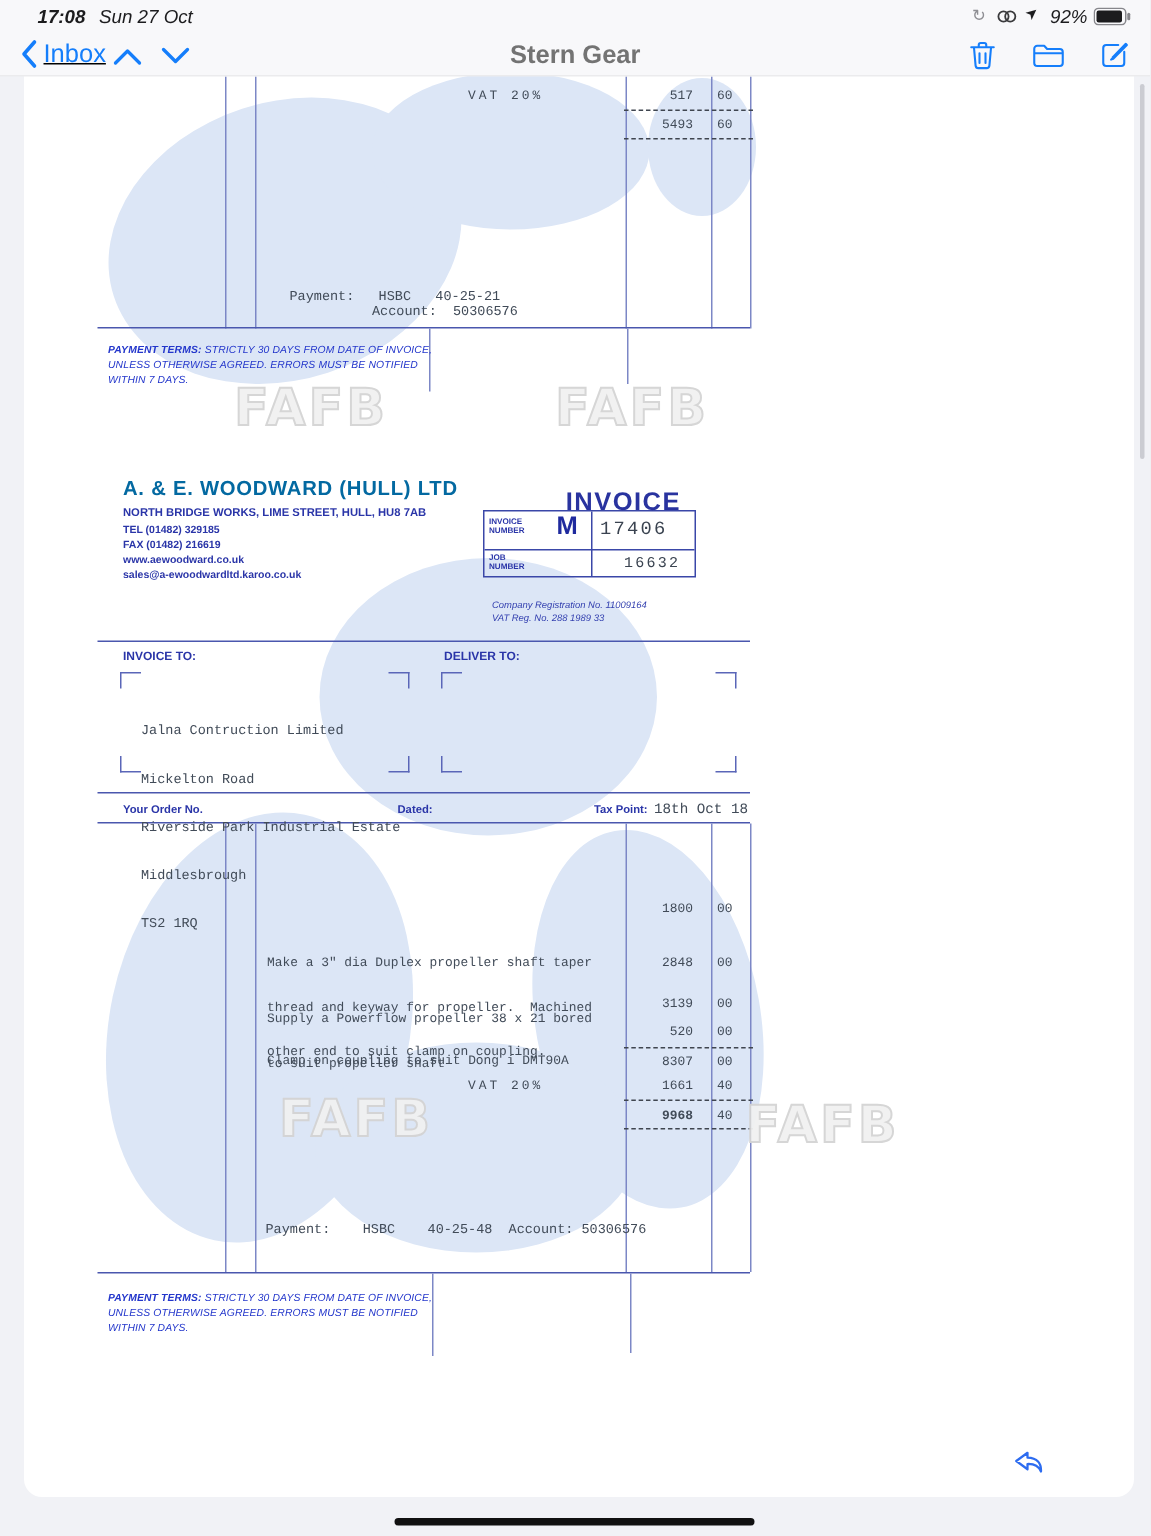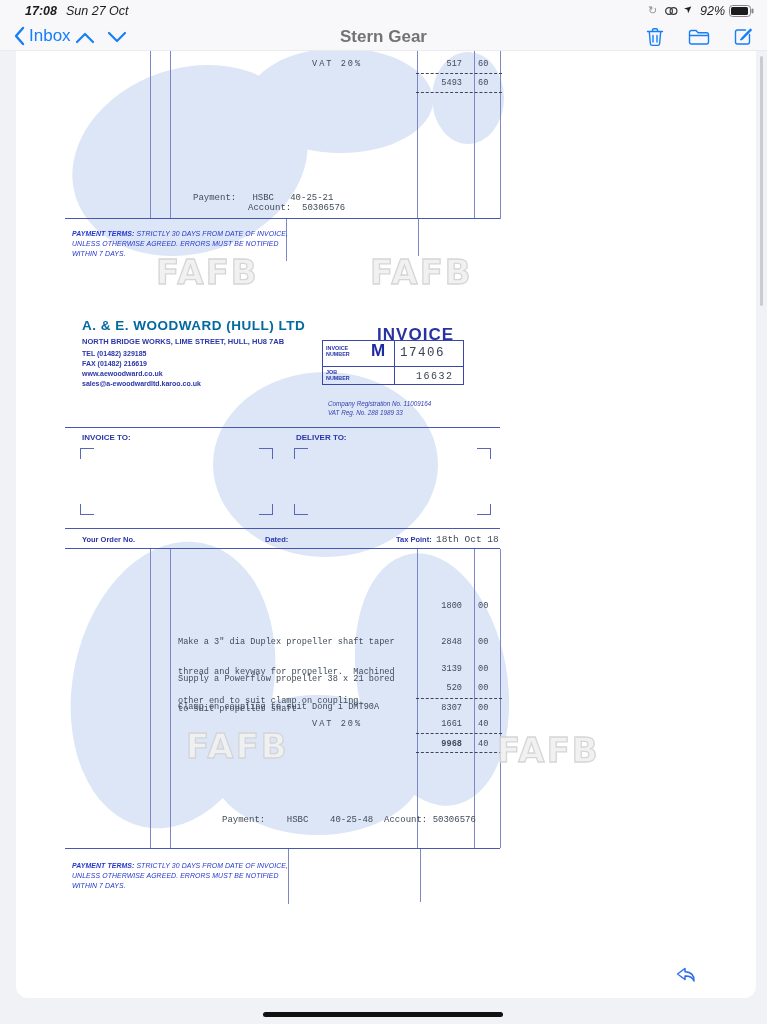--- a/index.html
+++ b/index.html
@@ -59,21 +59,21 @@
       <circle cx="10.5" cy="6" r="3.4" fill="none" stroke="#3a3a3c" stroke-width="1.2"></circle>
     </svg>
     <span class="abs" style="left:684px;top:3px;font-size:10px;color:#1c1c1e;transform:rotate(-40deg);">➤</span>
     <span class="abs stext" style="left:700px;top:4px;">92%</span>
     <svg class="abs" style="left:729px;top:5px;" width="25" height="12">
       <rect x="0.5" y="0.5" width="21" height="11" rx="3" fill="none" stroke="#86868b" stroke-width="1"></rect>
       <rect x="2" y="2" width="17" height="8" rx="1.5" fill="#1c1c1e"></rect>
       <rect x="22.5" y="3.5" width="2" height="5" rx="1" fill="#86868b"></rect>
     </svg>
 
-    <div class="abs iconbtn" style="left:13px;top:26px;display:flex;">
+    <div class="abs iconbtn" style="left:13px;top:26px;display:flex;text-decoration:underline;">
       <svg width="13" height="20">
         <polyline points="10,2 3,10 10,18" fill="none" stroke="#157efb" stroke-width="2.4" stroke-linecap="round" stroke-linejoin="round"></polyline>
       </svg>
       <span class="navblue" style="font-size:17px;margin-left:3px;">Inbox</span>
     </div>
     <svg class="abs" style="left:74px;top:31px;" width="22" height="13">
       <polyline points="3,11 11,3 19,11" fill="none" stroke="#157efb" stroke-width="2.2" stroke-linecap="round" stroke-linejoin="round"></polyline>
     </svg>
     <svg class="abs" style="left:106px;top:31px;" width="22" height="13">
       <polyline points="3,2 11,10 19,2" fill="none" stroke="#157efb" stroke-width="2.2" stroke-linecap="round" stroke-linejoin="round"></polyline>
@@ -160,20 +160,27 @@
 
   <div class="ctl" style="left:80px;top:448px;"></div>
   <div class="ctr" style="left:259px;top:448px;"></div>
   <div class="cbl" style="left:80px;top:504px;"></div>
   <div class="cbr" style="left:259px;top:504px;"></div>
   <div class="ctl" style="left:294px;top:448px;"></div>
   <div class="ctr" style="left:477px;top:448px;"></div>
   <div class="cbl" style="left:294px;top:504px;"></div>
   <div class="cbr" style="left:477px;top:504px;"></div>
 
+  <div class="mono" style="left:94px;top:461px;font-size:9px;line-height:10.7px;">
+    <div>Jalna Contruction Limited</div>
+    <div>Mickelton Road</div>
+    <div>Riverside Park Industrial Estate</div>
+    <div>Middlesbrough</div>
+    <div>TS2 1RQ</div>
+  </div>
 
   <div class="hrule" style="left:65px;top:528px;width:435px;"></div>
   <div class="bl" style="left:82px;top:535px;font-size:7.5px;">Your Order No.</div>
   <div class="bl" style="left:265px;top:535px;font-size:7.5px;">Dated:</div>
   <div class="bl" style="left:396px;top:535px;font-size:7.5px;">Tax Point:</div>
   <div class="mono" style="left:436px;top:535px;font-size:9.5px;">18th Oct 18</div>
   <div class="hrule" style="left:65px;top:548px;width:435px;"></div>
 
   <div class="vline" style="left:150px;top:549px;height:299px;"></div>
   <div class="vline" style="left:170px;top:549px;height:299px;"></div>
@@ -209,21 +216,21 @@
   <div class="mono amt" style="left:420px;top:704px;">8307</div>
   <div class="mono" style="left:478px;top:704px;">00</div>
   <div class="mono ls2" style="left:312px;top:720px;">VAT 20%</div>
   <div class="mono amt" style="left:420px;top:720px;">1661</div>
   <div class="mono" style="left:478px;top:720px;">40</div>
   <div class="dashline" style="left:416px;top:733px;width:86px;"></div>
   <div class="mono amt" style="left:420px;top:740px;font-weight:bold;">9968</div>
   <div class="mono" style="left:478px;top:740px;">40</div>
   <div class="dashline" style="left:416px;top:752px;width:86px;"></div>
 
-  <div class="mono" style="left:177px;top:816px;font-size:9px;margin-left:45px;">Payment:    HSBC    40-25-48  Account: 50306576</div>
+  <div class="mono" style="left:177px;top:816px;font-size:9px;">Payment:    HSBC    40-25-48  Account: 50306576</div>
 
   <div class="hrule" style="left:65px;top:848px;width:435px;"></div>
   <div class="vline" style="left:288px;top:849px;height:55px;"></div>
   <div class="vline" style="left:420px;top:849px;height:53px;"></div>
 
   <div class="terms" style="left:72px;top:861px;width:230px;">
     <div><b>PAYMENT TERMS:</b><span> STRICTLY 30 DAYS FROM DATE OF INVOICE,</span></div>
     <div>UNLESS OTHERWISE AGREED. ERRORS MUST BE NOTIFIED</div>
     <div>WITHIN 7 DAYS.</div>
   </div>

